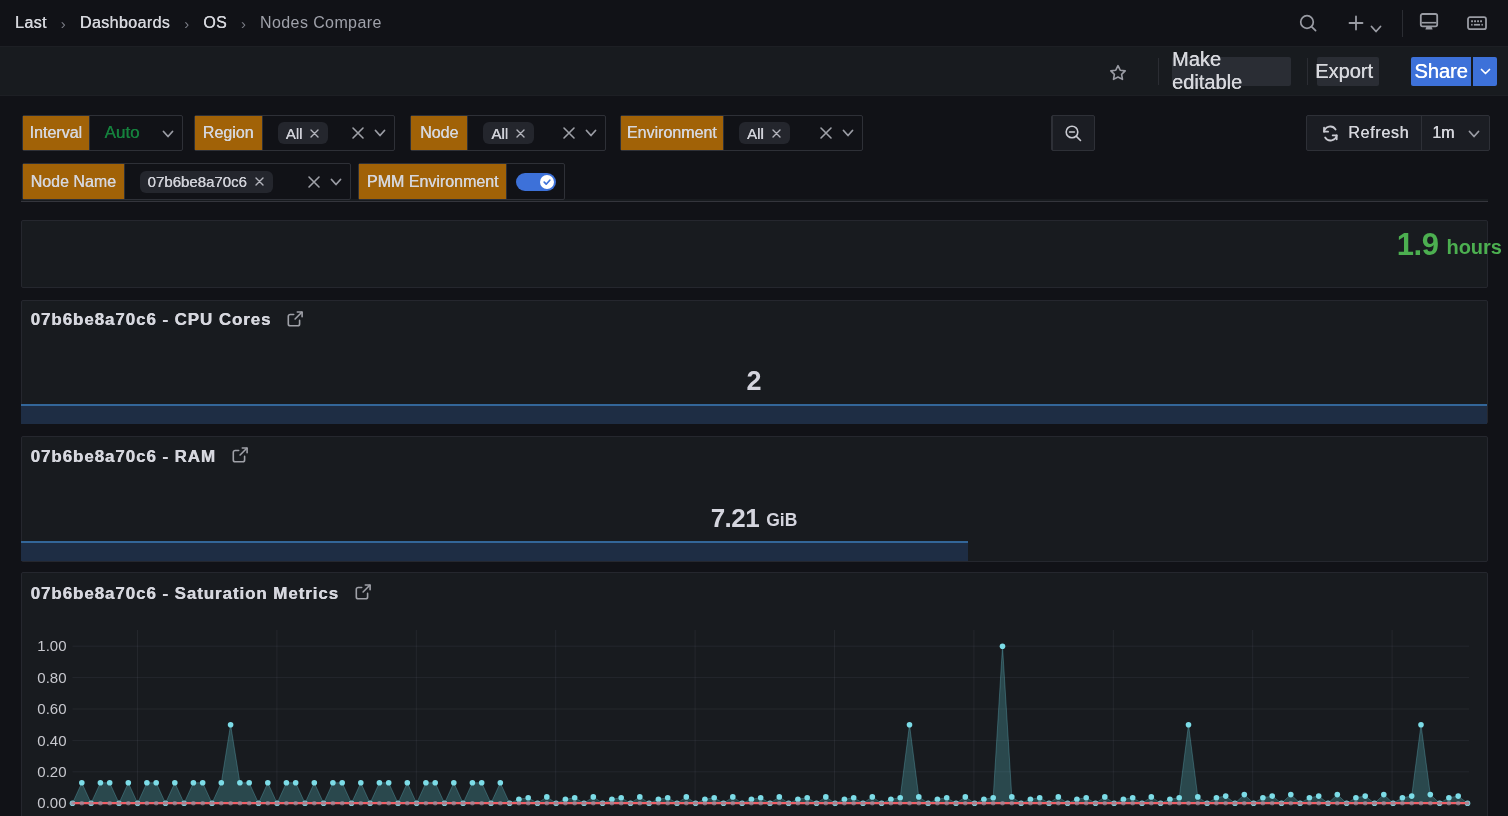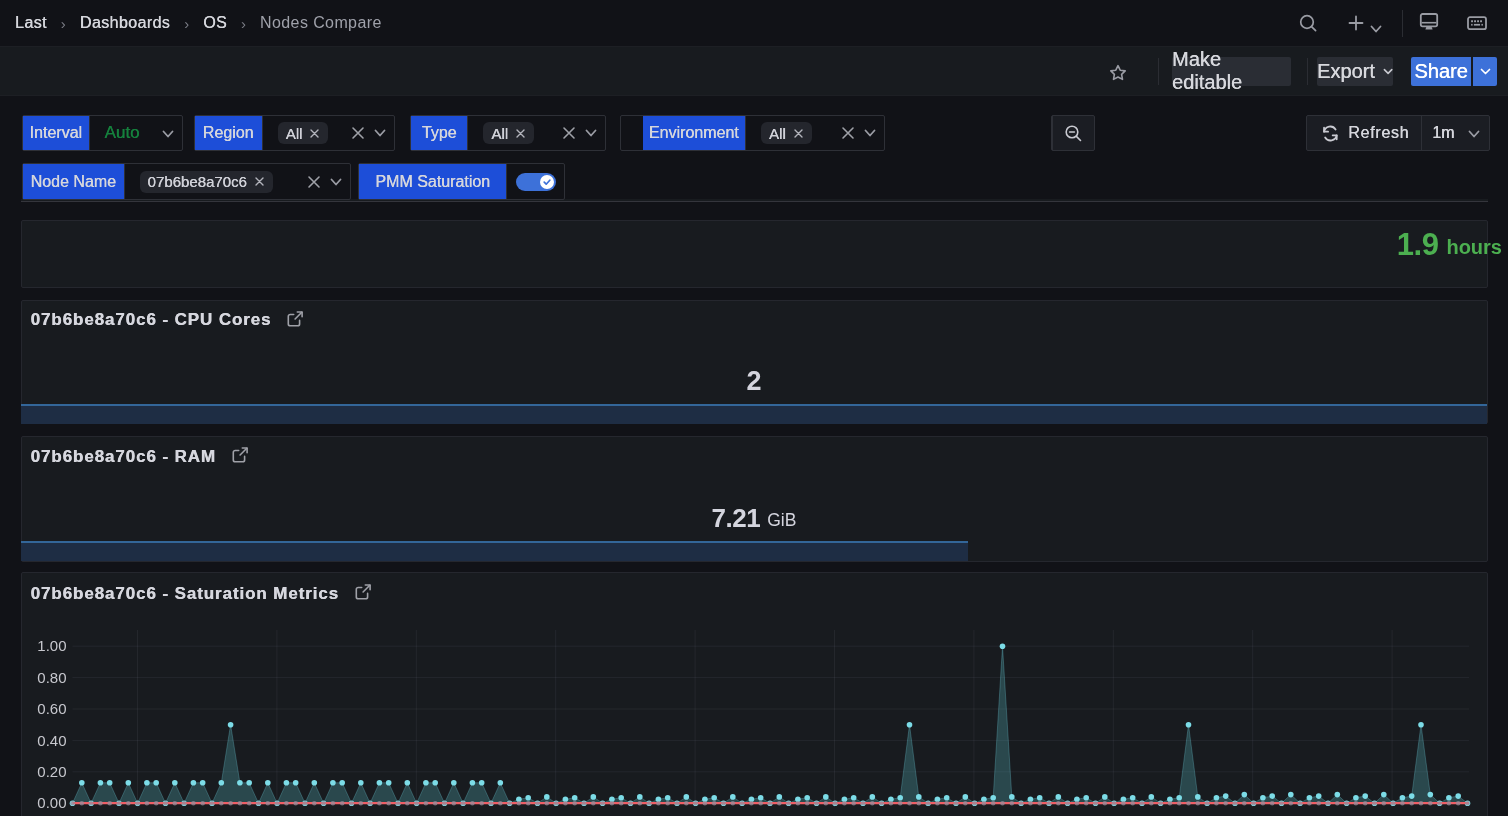--- a/index.html
+++ b/index.html
@@ -8,21 +8,21 @@
 .flex{display:flex;align-items:center}
 .nav{left:0;top:0;width:1508px;height:47px;border-bottom:1px solid #1d1f24}
 .toolbar{left:0;top:47px;width:1508px;height:49px;background:#181b1f;border-bottom:1px solid #1d1f24}
 .crumb{font-size:16px;color:#d5d6dc;letter-spacing:.4px;text-shadow:.35px 0 0 currentColor}
 .crumb2{font-size:16px;color:#9fa1aa;letter-spacing:.4px}
 .sep{color:#7b7d86;margin:0 14px;font-size:15px}
 .vdiv{width:1px;background:#2b2d33}
 .btn{height:29px;border-radius:2px;background:#2a2d34;color:#d7d8dd;font-size:20px;display:flex;align-items:center;justify-content:center;gap:8px;text-shadow:.35px 0 0 currentColor}
 .btn-blue{background:#3D71D9;color:#fff}
 .grp{position:absolute;top:0;height:36px;z-index:2;border:1px solid #2e3037;border-radius:2px;display:flex;align-items:stretch}
-.glabel{background:#1d4ed8;display:flex;align-items:center;padding:0 12px;font-size:16px;color:#d5d6dc;border-right:1px solid #2e3037;white-space:nowrap;text-shadow:.35px 0 0 currentColor}
+.glabel{background:#a16207;display:flex;align-items:center;padding:0 12px;font-size:16px;color:#d5d6dc;border-right:1px solid #2e3037;white-space:nowrap;text-shadow:.35px 0 0 currentColor}
 .gval{display:flex;align-items:center;white-space:nowrap;text-shadow:.35px 0 0 currentColor}
 .pill{height:22px;background:#24262d;border-radius:6px;display:flex;align-items:center;gap:7px;padding:0 8px;font-size:15px;color:#d0d1d8}
 .panel{position:absolute;left:20.5px;width:1467px;background:#181b1f;border:1px solid #25272e;border-radius:2px}
 .ptitle{position:absolute;left:10px;top:9px;display:flex;align-items:center;gap:15px;font-size:17px;font-weight:700;color:#d6d7de;letter-spacing:.9px;text-shadow:.4px 0 0 currentColor}
 </style></head>
 <body>
 <div class="abs nav flex">
 <div class="flex" style="padding-left:15px">
       <span class="crumb">Last</span>
       <span class="sep">›</span>
@@ -61,21 +61,21 @@
         <rect x="14.4" y="10.9" width="1.5" height="1.7"></rect>
       </g>
     </svg></div>
 <div class="abs toolbar"></div>
 <div class="abs" style="left:1108px;top:63px"><svg class="" width="20" height="20" viewBox="0 0 20 20" fill="none">
       <path d="M10 2.6l2.2 4.6 5 .7-3.6 3.5.9 5-4.5-2.4-4.5 2.4.9-5L2.8 7.9l5-.7z" stroke="#9a9ca4" stroke-width="1.6" stroke-linejoin="round"></path>
     </svg></div>
 <div class="abs vdiv" style="left:1158px;top:58px;height:27px"></div>
 <div class="abs btn" style="left:1172px;top:56.5px;width:119px">Make editable</div>
 <div class="abs vdiv" style="left:1307px;top:58px;height:27px"></div>
-<div class="abs btn" style="left:1317px;top:56.5px;width:76px">Export <svg class="" width="11" height="7" viewBox="0 0 11 7" fill="none">
+<div class="abs btn" style="left:1317px;top:56.5px;width:62px">Export <svg class="" width="11" height="7" viewBox="0 0 11 7" fill="none">
       <path d="M1.5 1.5L5.5 5.5L9.5 1.5" stroke="#c9cad1" stroke-width="1.7" stroke-linecap="round" stroke-linejoin="round"></path>
     </svg></div>
 <div class="abs btn btn-blue" style="left:1411px;top:56.5px;width:60px;border-radius:2px 0 0 2px">Share</div>
 <div class="abs btn btn-blue" style="left:1473px;top:56.5px;width:24px;border-radius:0 2px 2px 0">
     <svg class="" width="11" height="7" viewBox="0 0 11 7" fill="none">
       <path d="M1.5 1.5L5.5 5.5L9.5 1.5" stroke="#fff" stroke-width="1.7" stroke-linecap="round" stroke-linejoin="round"></path>
     </svg>
   </div>
 <div class="grp" style="left:22px;top:115.3px;height:36px;">
     <div class="glabel" style="width:66.5px;justify-content:center">Interval</div>
@@ -93,36 +93,36 @@
         <svg class="" width="14" height="14" viewBox="0 0 14 14" fill="none">
           <path d="M2 2L12 12M12 2L2 12" stroke="#9fa1a8" stroke-width="1.6" stroke-linecap="round"></path>
         </svg>
         <svg class="" width="12" height="8" viewBox="0 0 12 8" fill="none">
           <path d="M1.5 1.5L6.0 6.5L10.5 1.5" stroke="#9a9ca4" stroke-width="1.8" stroke-linecap="round" stroke-linejoin="round"></path>
         </svg>
       </span>
     </div>
   </div>
 <div class="grp" style="left:410px;top:115.3px;height:36px;">
-    <div class="glabel" style="width:57.3px;justify-content:center">Type</div>
+    <div class="glabel" style="width:57.3px;justify-content:center">Node</div>
     <div class="gval" style="width:136.3px;padding:0 8px 0 15px">
       <div class="pill">All <svg class="" width="11" height="11" viewBox="0 0 11 11" fill="none">
           <path d="M2 2L9 9M9 2L2 9" stroke="#b3b4bc" stroke-width="1.4" stroke-linecap="round"></path>
         </svg></div>
       <span class="flex" style="margin-left:auto;gap:9px">
         <svg class="" width="14" height="14" viewBox="0 0 14 14" fill="none">
           <path d="M2 2L12 12M12 2L2 12" stroke="#9fa1a8" stroke-width="1.6" stroke-linecap="round"></path>
         </svg>
         <svg class="" width="12" height="8" viewBox="0 0 12 8" fill="none">
           <path d="M1.5 1.5L6.0 6.5L10.5 1.5" stroke="#9a9ca4" stroke-width="1.8" stroke-linecap="round" stroke-linejoin="round"></path>
         </svg>
       </span>
     </div>
   </div>
-<div class="grp" style="left:619.5px;top:115.3px;height:36px;padding-left:22px;">
+<div class="grp" style="left:619.5px;top:115.3px;height:36px;">
     <div class="glabel" style="width:103.5px;justify-content:center">Environment</div>
     <div class="gval" style="width:137.9px;padding:0 8px 0 15px">
       <div class="pill">All <svg class="" width="11" height="11" viewBox="0 0 11 11" fill="none">
           <path d="M2 2L9 9M9 2L2 9" stroke="#b3b4bc" stroke-width="1.4" stroke-linecap="round"></path>
         </svg></div>
       <span class="flex" style="margin-left:auto;gap:9px">
         <svg class="" width="14" height="14" viewBox="0 0 14 14" fill="none">
           <path d="M2 2L12 12M12 2L2 12" stroke="#9fa1a8" stroke-width="1.6" stroke-linecap="round"></path>
         </svg>
         <svg class="" width="12" height="8" viewBox="0 0 12 8" fill="none">
@@ -166,21 +166,21 @@
         <svg class="" width="14" height="14" viewBox="0 0 14 14" fill="none">
           <path d="M2 2L12 12M12 2L2 12" stroke="#9fa1a8" stroke-width="1.6" stroke-linecap="round"></path>
         </svg>
         <svg class="" width="12" height="8" viewBox="0 0 12 8" fill="none">
           <path d="M1.5 1.5L6.0 6.5L10.5 1.5" stroke="#9a9ca4" stroke-width="1.8" stroke-linecap="round" stroke-linejoin="round"></path>
         </svg>
       </span>
     </div>
   </div>
 <div class="grp" style="left:358px;top:163.3px;height:37px;">
-    <div class="glabel" style="width:148.3px;justify-content:center">PMM Saturation</div>
+    <div class="glabel" style="width:148.3px;justify-content:center">PMM Environment</div>
     <div class="gval" style="width:56.8px;justify-content:center">
       <div style="position:relative;width:40px;height:18px;border-radius:9px;background:#3D71D9">
 <div style="position:absolute;right:2px;top:2px;width:14px;height:14px;border-radius:50%;background:#fff">
 <svg width="14" height="14" viewBox="0 0 14 14" fill="none">
             <path d="M4.2 7.2l2 2 3.6-4" stroke="#3D71D9" stroke-width="1.7" stroke-linecap="round" stroke-linejoin="round"></path>
           </svg>
 </div>
       </div>
     </div>
   </div>
@@ -199,21 +199,21 @@
 <div class="abs" style="left:20.5px;top:366px;width:1467px;height:30px;display:flex;align-items:center;justify-content:center;color:#d4d5de;font-size:27px;font-weight:700">2</div>
 <div class="abs" style="left:21px;top:404px;width:1466px;height:19.5px;background:#1E2D44;border-top:2.6px solid #336699"></div>
 <div class="abs panel" style="top:436px;height:125.5px"></div>
 <div class="abs ptitle" style="left:30.5px;top:445px">07b6be8a70c6 - RAM <span style="position:relative;top:1px"><svg class="" width="18" height="18" viewBox="0 0 18 18" fill="none">
         <path d="M13.6 10.4v3.5a1.9 1.9 0 0 1-1.9 1.9H4.2a1.9 1.9 0 0 1-1.9-1.9V6.4a1.9 1.9 0 0 1 1.9-1.9h3.5" stroke="#9fa1a8" stroke-width="1.6" stroke-linecap="round"></path>
         <path d="M11.3 2h4.8v4.8" stroke="#9fa1a8" stroke-width="1.6" stroke-linecap="round" stroke-linejoin="round"></path>
         <path d="M15.8 2.3L9.1 9" stroke="#9fa1a8" stroke-width="1.6" stroke-linecap="round"></path>
       </svg></span></div>
 <div class="abs" style="left:20.5px;top:503px;width:1467px;height:30px;display:flex;align-items:center;justify-content:center;color:#d4d5de">
     <span style="font-size:26px;font-weight:700;letter-spacing:-.5px">7.21</span>
-    <span style="font-size:17.5px;font-weight:400;margin-left:7px;position:relative;top:2px">GiB</span>
+    <span style="font-size:17.5px;font-weight:700;margin-left:7px;position:relative;top:2px">GiB</span>
   </div>
 <div class="abs" style="left:21px;top:541px;width:947px;height:20px;background:#1E2D44;border-top:2.6px solid #336699"></div>
 <div class="abs panel" style="top:571.5px;height:280px"></div>
 <div class="abs ptitle" style="left:30.5px;top:582px">07b6be8a70c6 - Saturation Metrics <span style="position:relative;top:1px"><svg class="" width="18" height="18" viewBox="0 0 18 18" fill="none">
         <path d="M13.6 10.4v3.5a1.9 1.9 0 0 1-1.9 1.9H4.2a1.9 1.9 0 0 1-1.9-1.9V6.4a1.9 1.9 0 0 1 1.9-1.9h3.5" stroke="#9fa1a8" stroke-width="1.6" stroke-linecap="round"></path>
         <path d="M11.3 2h4.8v4.8" stroke="#9fa1a8" stroke-width="1.6" stroke-linecap="round" stroke-linejoin="round"></path>
         <path d="M15.8 2.3L9.1 9" stroke="#9fa1a8" stroke-width="1.6" stroke-linecap="round"></path>
       </svg></span></div>
 <svg class="abs" style="left:20.5px;top:571.5px" width="1467" height="245" viewBox="0 0 1467 245">
 <g stroke="rgba(204,204,220,0.07)" stroke-width="1">

